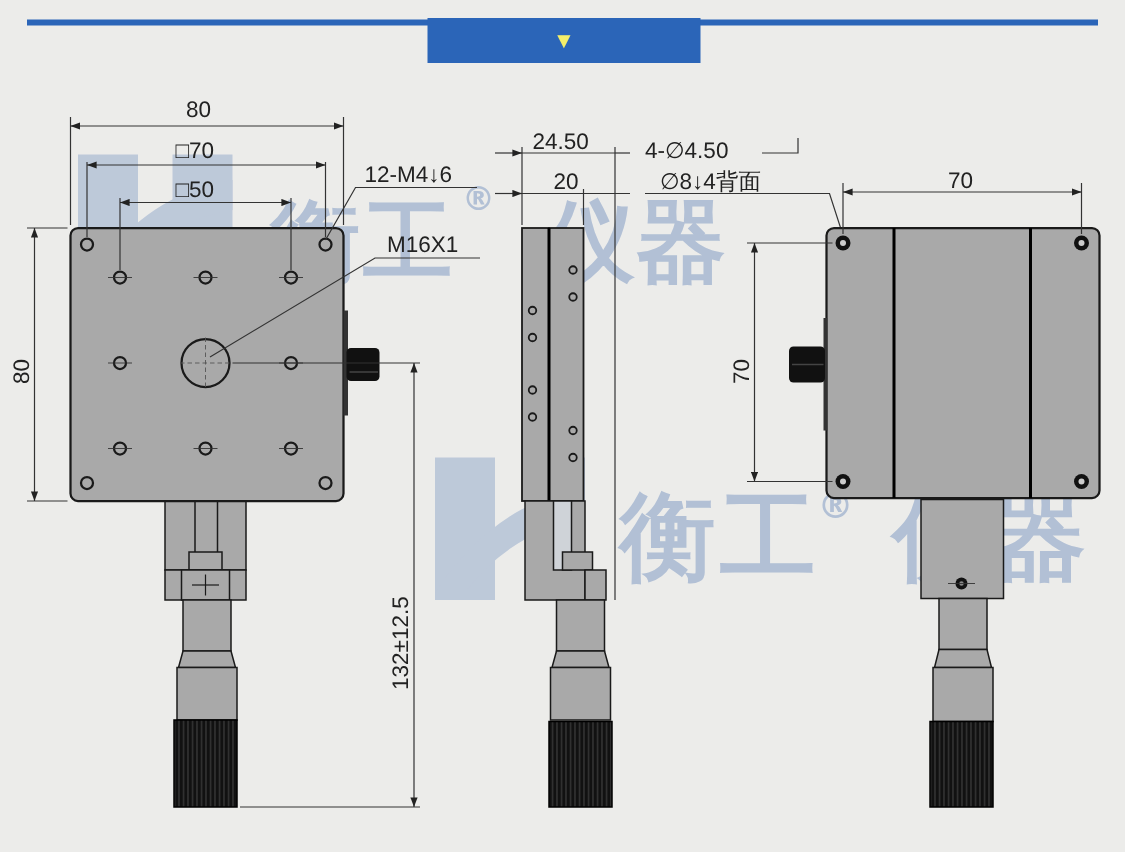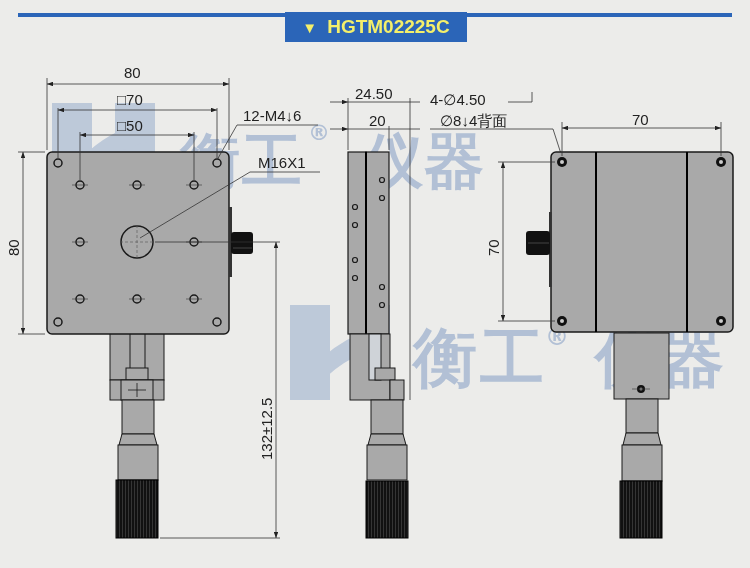--- a/index.html
+++ b/index.html
@@ -13,21 +13,20 @@
   svg { position:absolute; left:0; top:0; }
   .dim { font-family:"Liberation Sans", sans-serif; font-size:15px; fill:#222; }
   .wm { font-family:"DejaVu Sans", sans-serif; font-weight:bold; fill:#9fb2cf; opacity:0.75; }
 </style>
 </head>
 <body>
 
 <div class="topline"></div>
 <div class="title-badge">
   <span class="tri">▼</span>
-  <span>HGTM02225C</span>
 </div>
 
 <svg width="750" height="568" viewBox="0 0 750 568">
   <defs>
     <marker id="arr" markerWidth="8" markerHeight="6" refX="8" refY="3" orient="auto-start-reverse">
       <path d="M0,0 L8,3 L0,6 z" fill="#222"></path>
     </marker>
     <pattern id="knurl" width="3" height="10" patternUnits="userSpaceOnUse">
       <rect width="3" height="10" fill="#111"></rect>
       <rect x="2" width="0.7" height="10" fill="#444"></rect>

